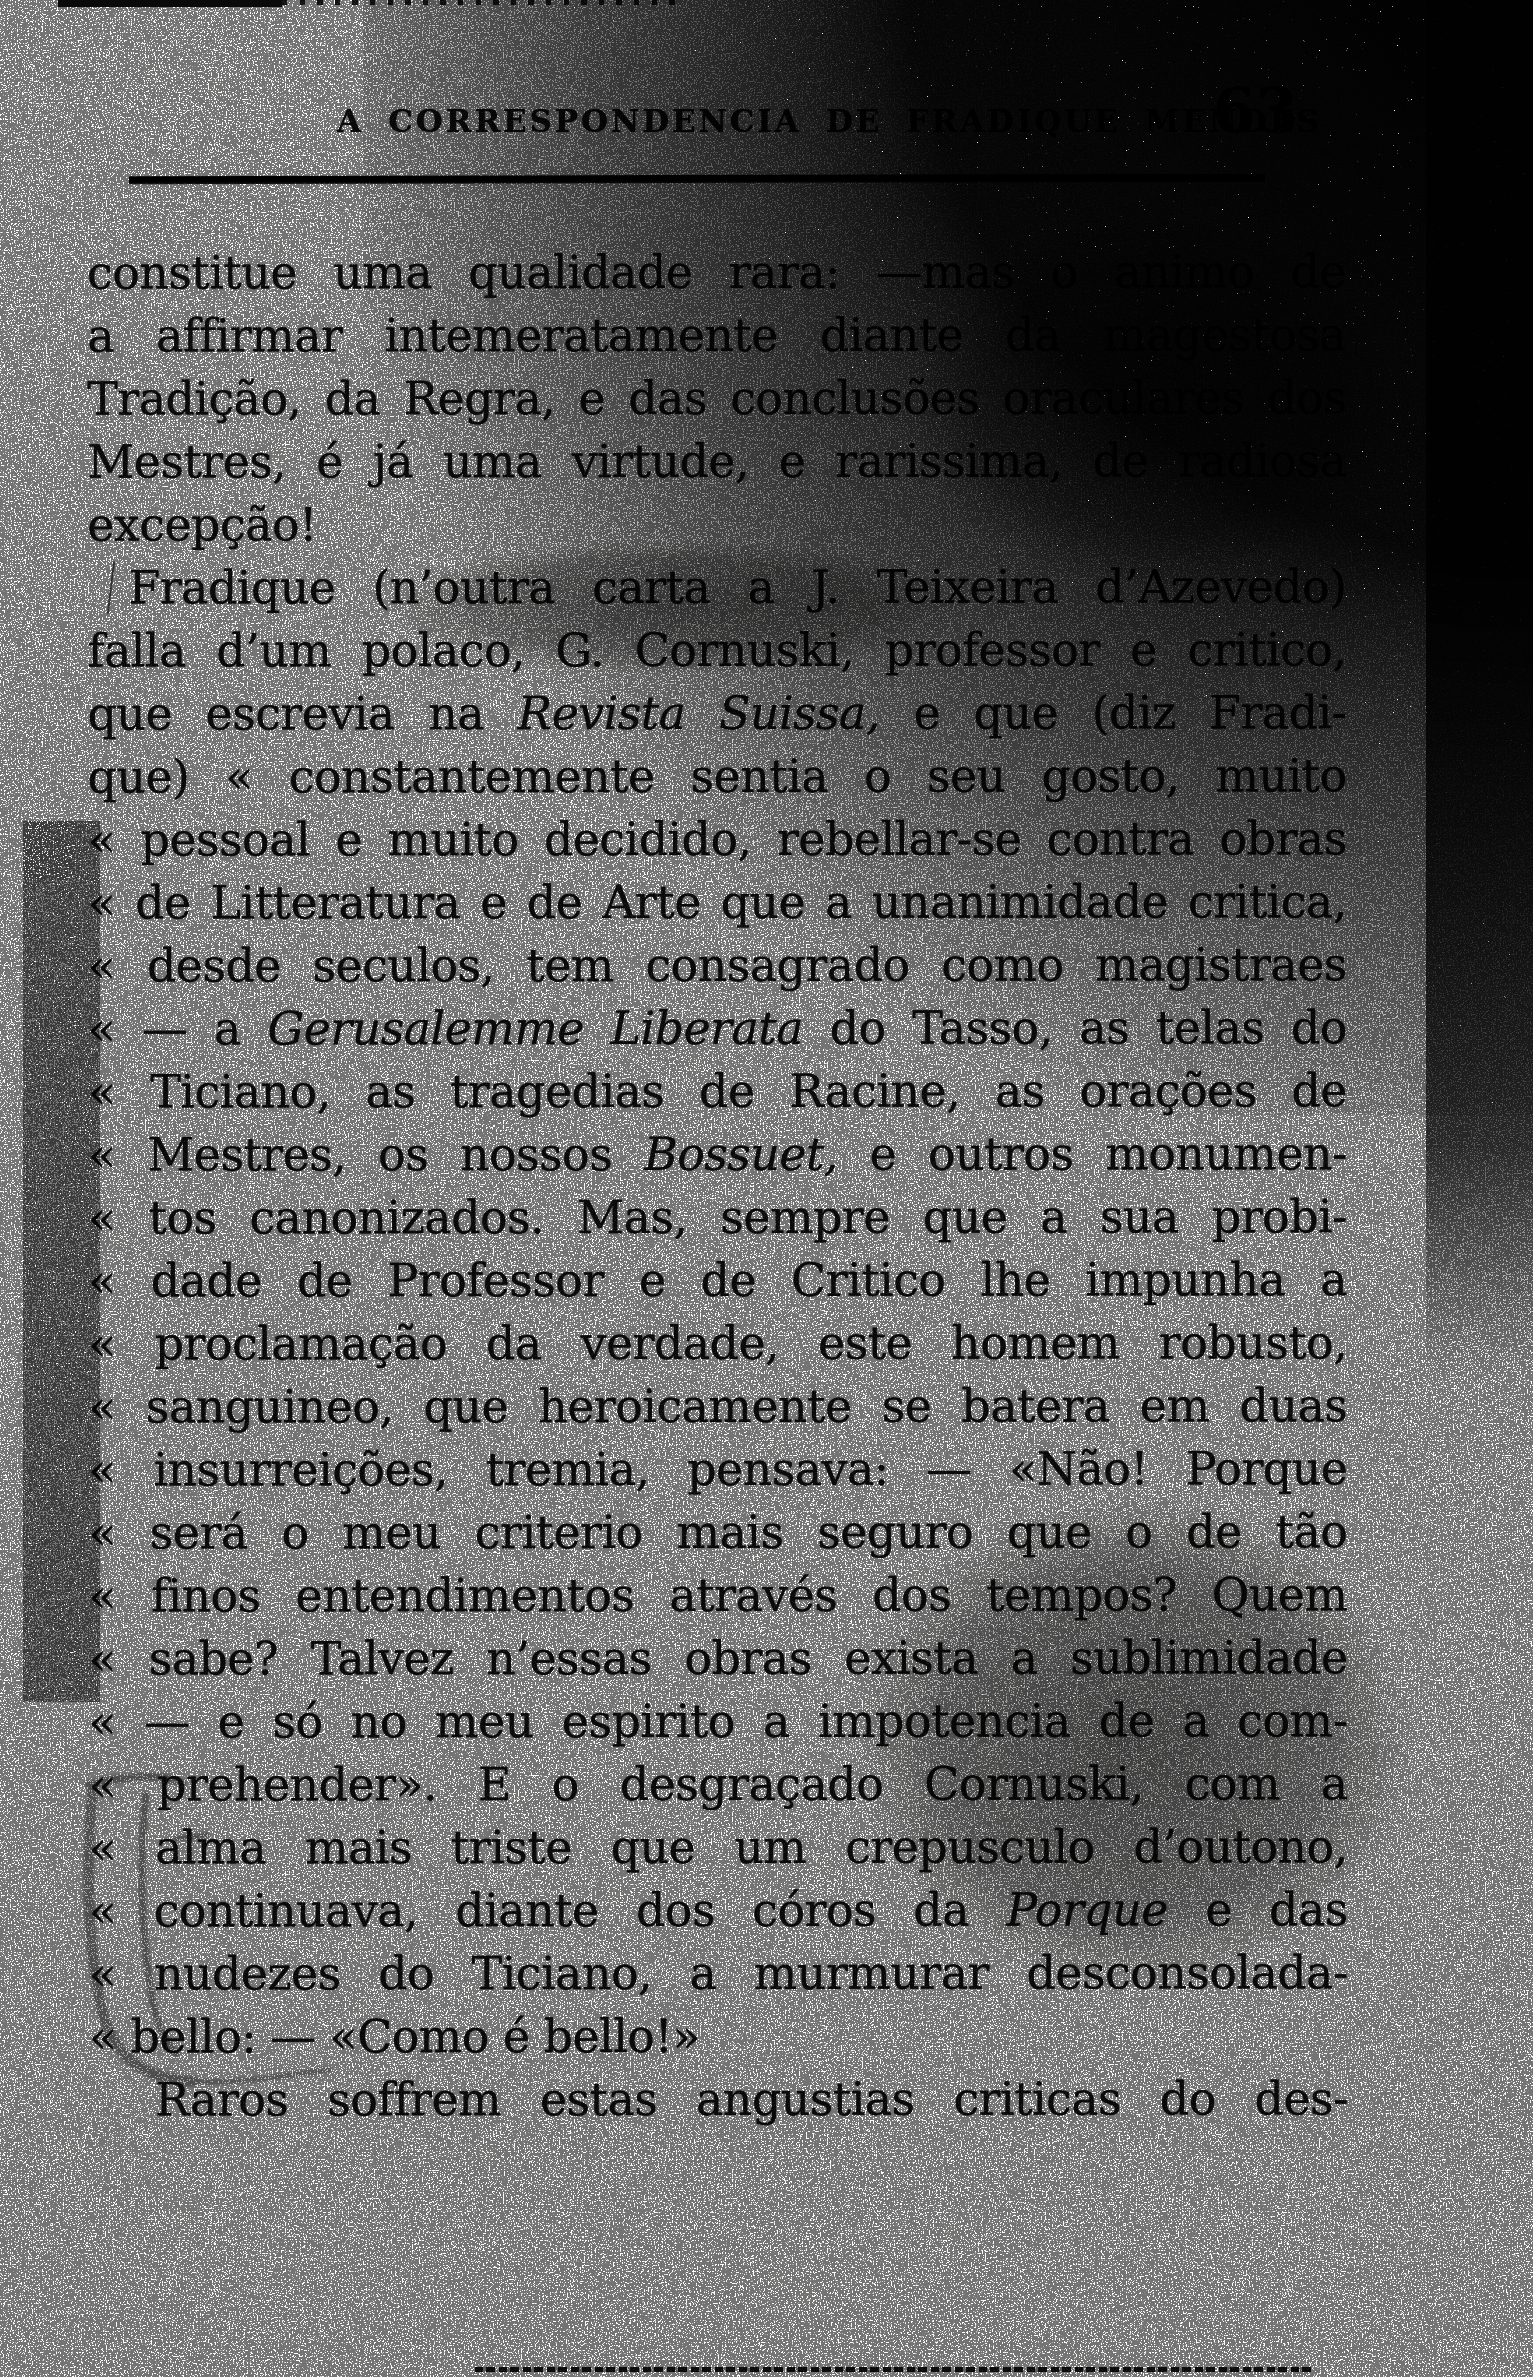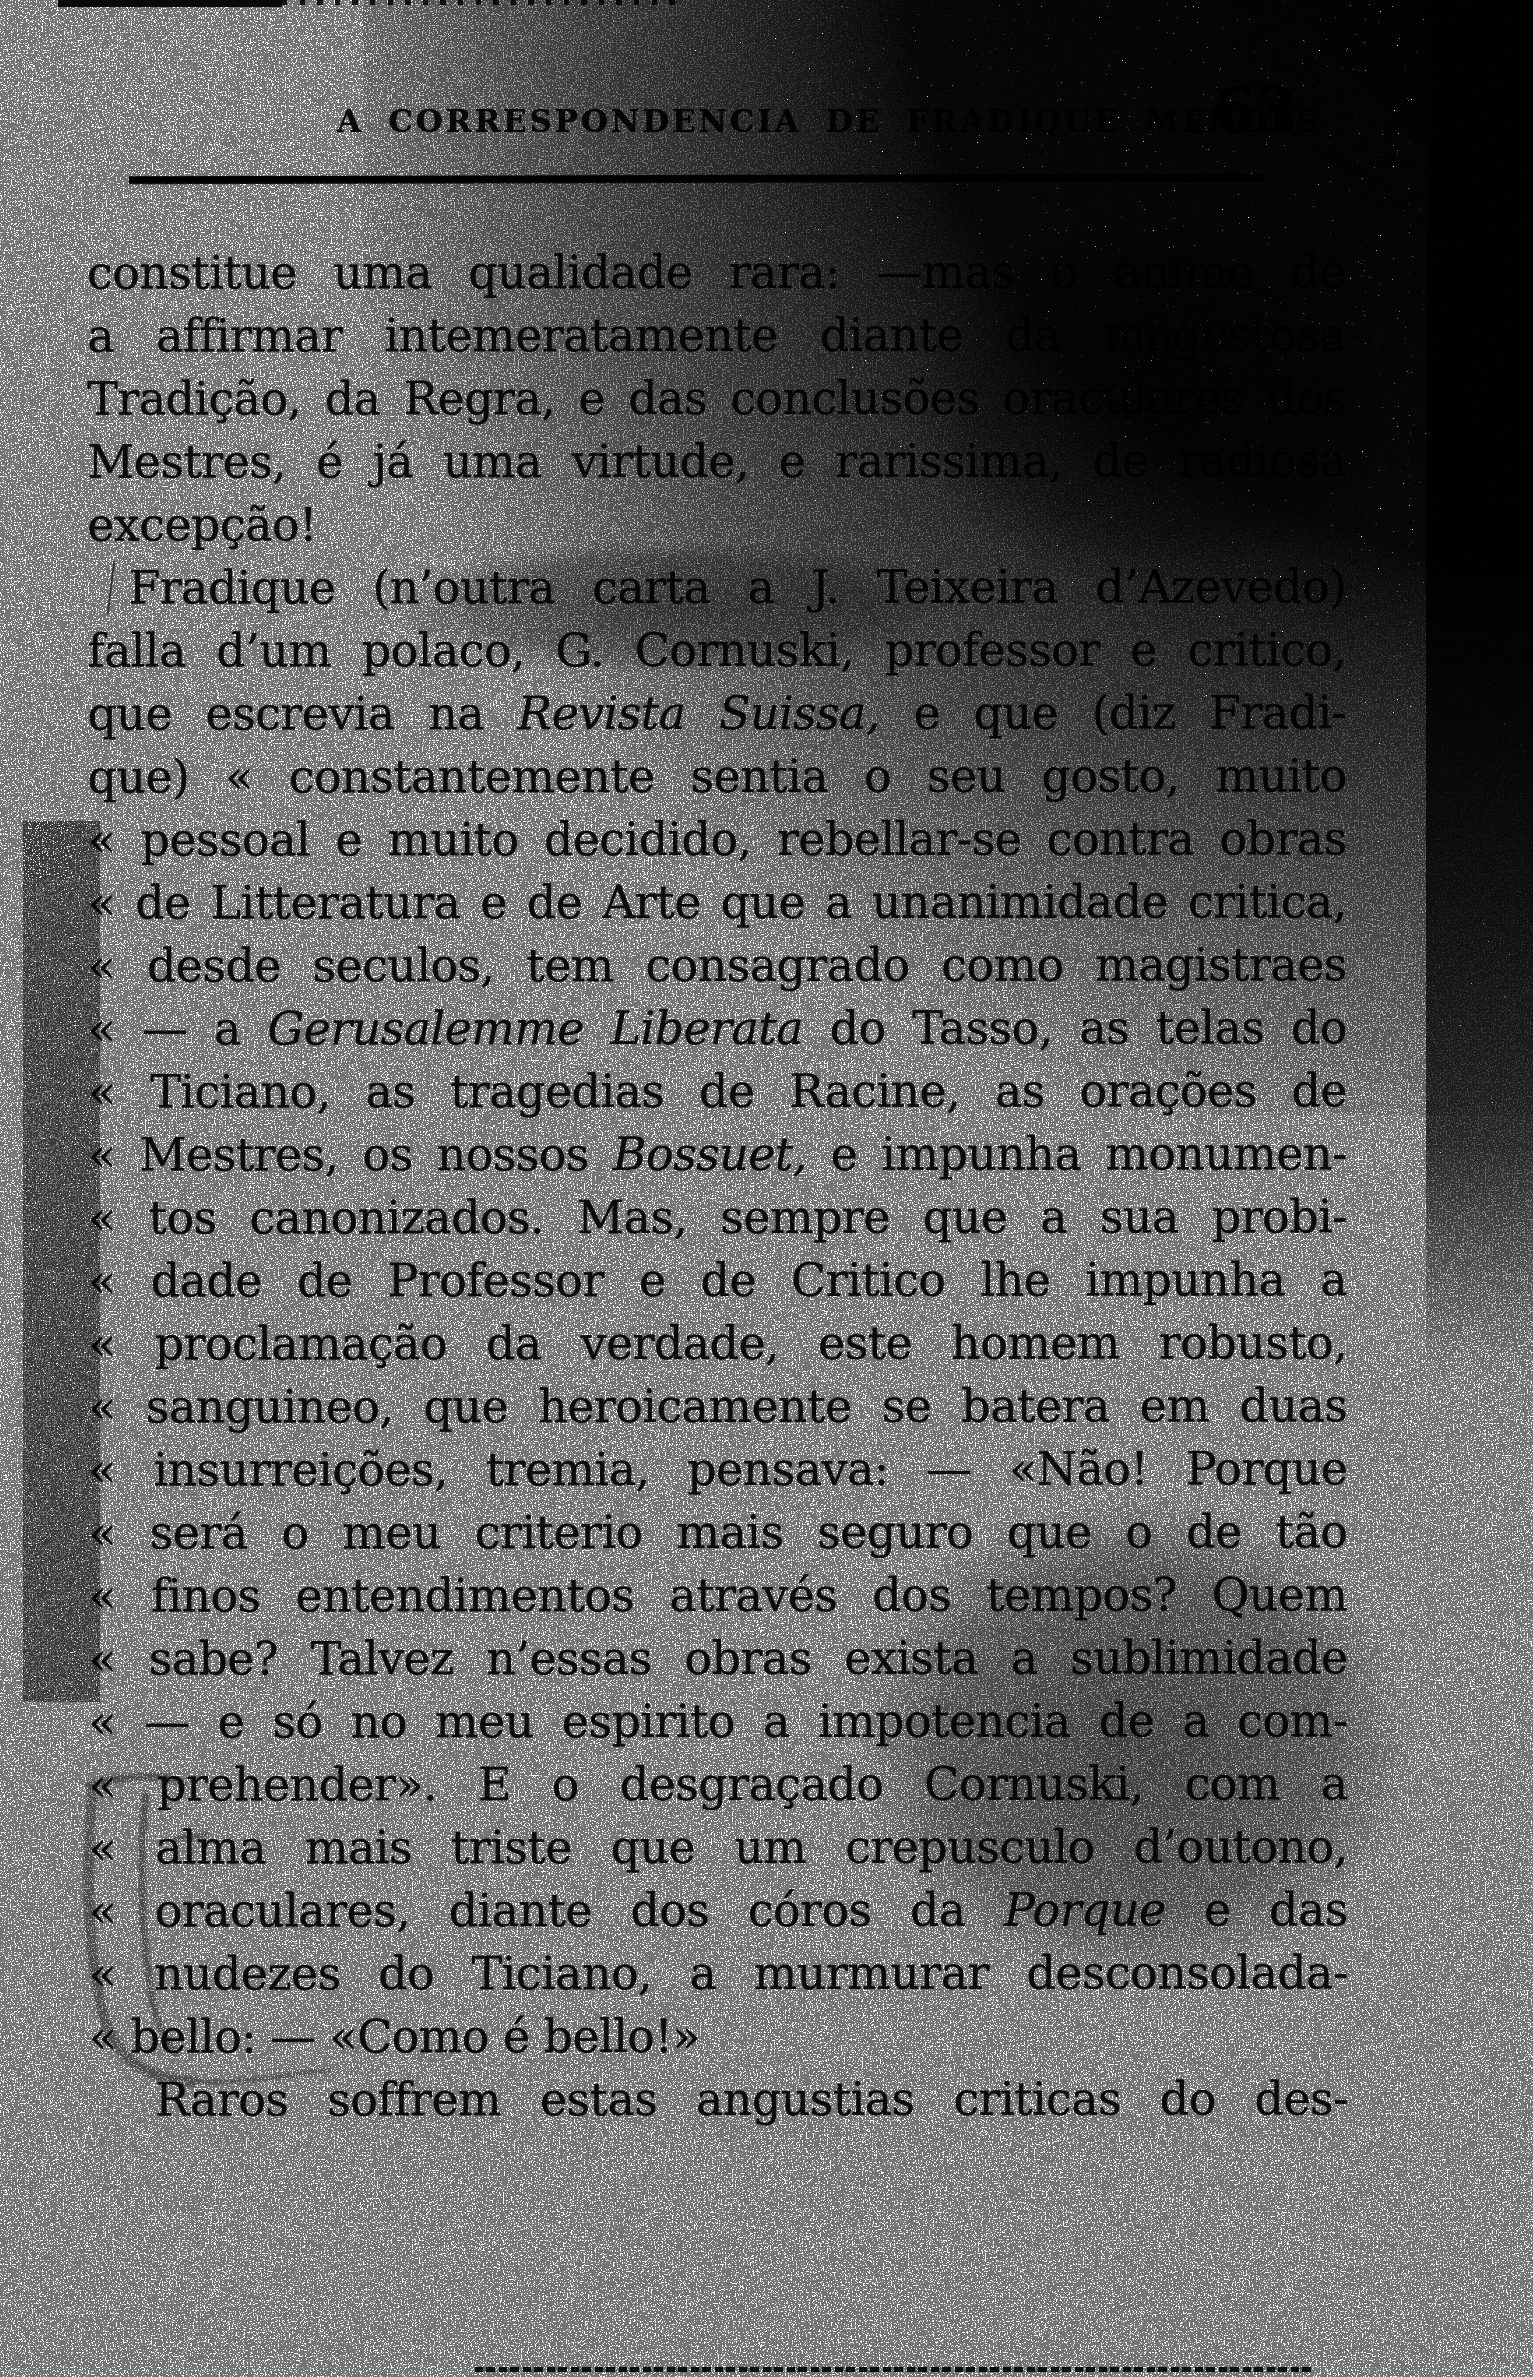--- a/index.html
+++ b/index.html
@@ -169,32 +169,32 @@
       <div class="bline pe"><span>excepção!</span></div>
       <div class="bline ind1"><span>Fradique (n’outra carta a J. Teixeira d’Azevedo)</span></div>
       <div class="bline"><span>falla d’um polaco, G. Cornuski, professor e critico,</span></div>
       <div class="bline"><span>que escrevia na </span><i>Revista Suissa,</i><span> e que (diz Fradi-</span></div>
       <div class="bline"><span>que) « constantemente sentia o seu gosto, muito</span></div>
       <div class="bline"><span>« pessoal e muito decidido, rebellar-se contra obras</span></div>
       <div class="bline"><span>« de Litteratura e de Arte que a unanimidade critica,</span></div>
       <div class="bline"><span>« desde seculos, tem consagrado como magistraes</span></div>
       <div class="bline"><span>« — a </span><i>Gerusalemme Liberata</i><span> do Tasso, as telas do</span></div>
       <div class="bline"><span>« Ticiano, as tragedias de Racine, as orações de</span></div>
-      <div class="bline"><span>« Mestres, os nossos </span><i>Bossuet,</i><span> e impunha monumen-</span></div>
+      <div class="bline"><span>« Mestres, os nossos </span><i>Bossuet,</i><span> e outros monumen-</span></div>
       <div class="bline"><span>« tos canonizados. Mas, sempre que a sua probi-</span></div>
       <div class="bline"><span>« dade de Professor e de Critico lhe impunha a</span></div>
       <div class="bline"><span>« proclamação da verdade, este homem robusto,</span></div>
       <div class="bline"><span>« sanguineo, que heroicamente se batera em duas</span></div>
       <div class="bline"><span>« insurreições, tremia, pensava: — «Não! Porque</span></div>
       <div class="bline"><span>« será o meu criterio mais seguro que o de tão</span></div>
       <div class="bline"><span>« finos entendimentos através dos tempos? Quem</span></div>
       <div class="bline"><span>« sabe? Talvez n’essas obras exista a sublimidade</span></div>
       <div class="bline"><span>« — e só no meu espirito a impotencia de a com-</span></div>
       <div class="bline"><span>« prehender». E o desgraçado Cornuski, com a</span></div>
       <div class="bline"><span>« alma mais triste que um crepusculo d’outono,</span></div>
-      <div class="bline"><span>« oraculares, diante dos córos da </span><i>Porque</i><span> e das</span></div>
+      <div class="bline"><span>« continuava, diante dos córos da </span><i>Porque</i><span> e das</span></div>
       <div class="bline"><span>« nudezes do Ticiano, a murmurar desconsolada-</span></div>
       <div class="bline pe"><span>« bello: — «Como é bello!»</span></div>
       <div class="bline ind2"><span>Raros soffrem estas angustias criticas do des-</span></div>
     </div>
 
 </div>
 
 
 </body></html>

